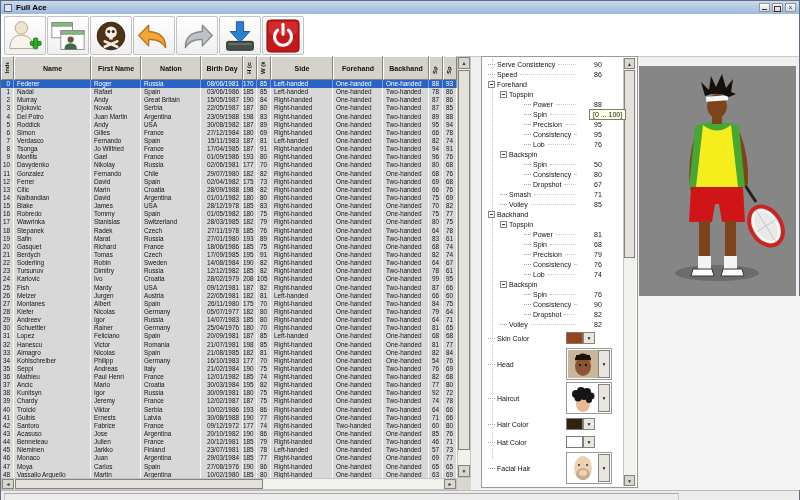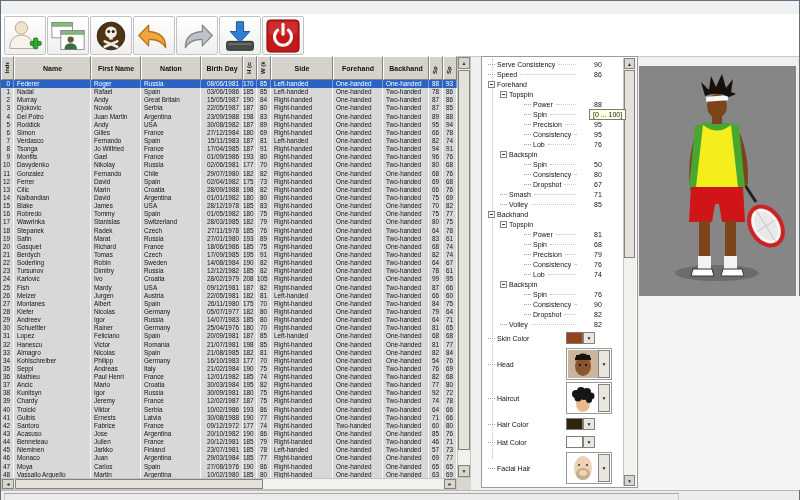--- a/index.html
+++ b/index.html
@@ -60,20 +60,33 @@
   .preview{position:absolute;left:638px;top:65px;width:157px;height:230px;background:#868686;}
   .belowpreview{position:absolute;left:638px;top:295px;width:162px;height:194px;background:#f4f4f4;}
   .statusbar{position:absolute;left:0;top:489px;width:100%;height:11px;background:#ececec;border-top:1px solid #b9b9b9;}
   .statusbar .inset{position:absolute;left:3px;top:2px;right:120px;height:7px;border:1px solid #c6c6c6;border-top-color:#a8a8a8;}
 </style>
 </head>
 <body>
 
 <div class="window">
 
+  <div class="titlebar">
+    <span class="app-icon"></span>
+    <span class="title">Full Ace</span>
+    <span class="winbtns">
+      <span class="wbtn">
+          <span class="minline"></span>
+        </span>
+      <span class="wbtn">
+          <span class="maxbox"></span>
+        </span>
+      <span class="wbtn">×</span>
+    </span>
+  </div>
 
   <div class="toolbar">
     <button class="tbtn" style="left:3px">
       <svg viewBox="0 0 40 38">
         <circle cx="16" cy="10" r="7" fill="#efe3cd" stroke="#b3a488"></circle>
         <path d="M3 33 Q3 18 16 18 Q29 18 29 33 Z" fill="#f7f3ea" stroke="#b3a488"></path>
         <g fill="#2cae2c" stroke="#1c7a1c">
             <rect x="26" y="25" width="12" height="4.5" rx="1"></rect>
             <rect x="29.7" y="21.3" width="4.5" height="12" rx="1"></rect>
           </g>

